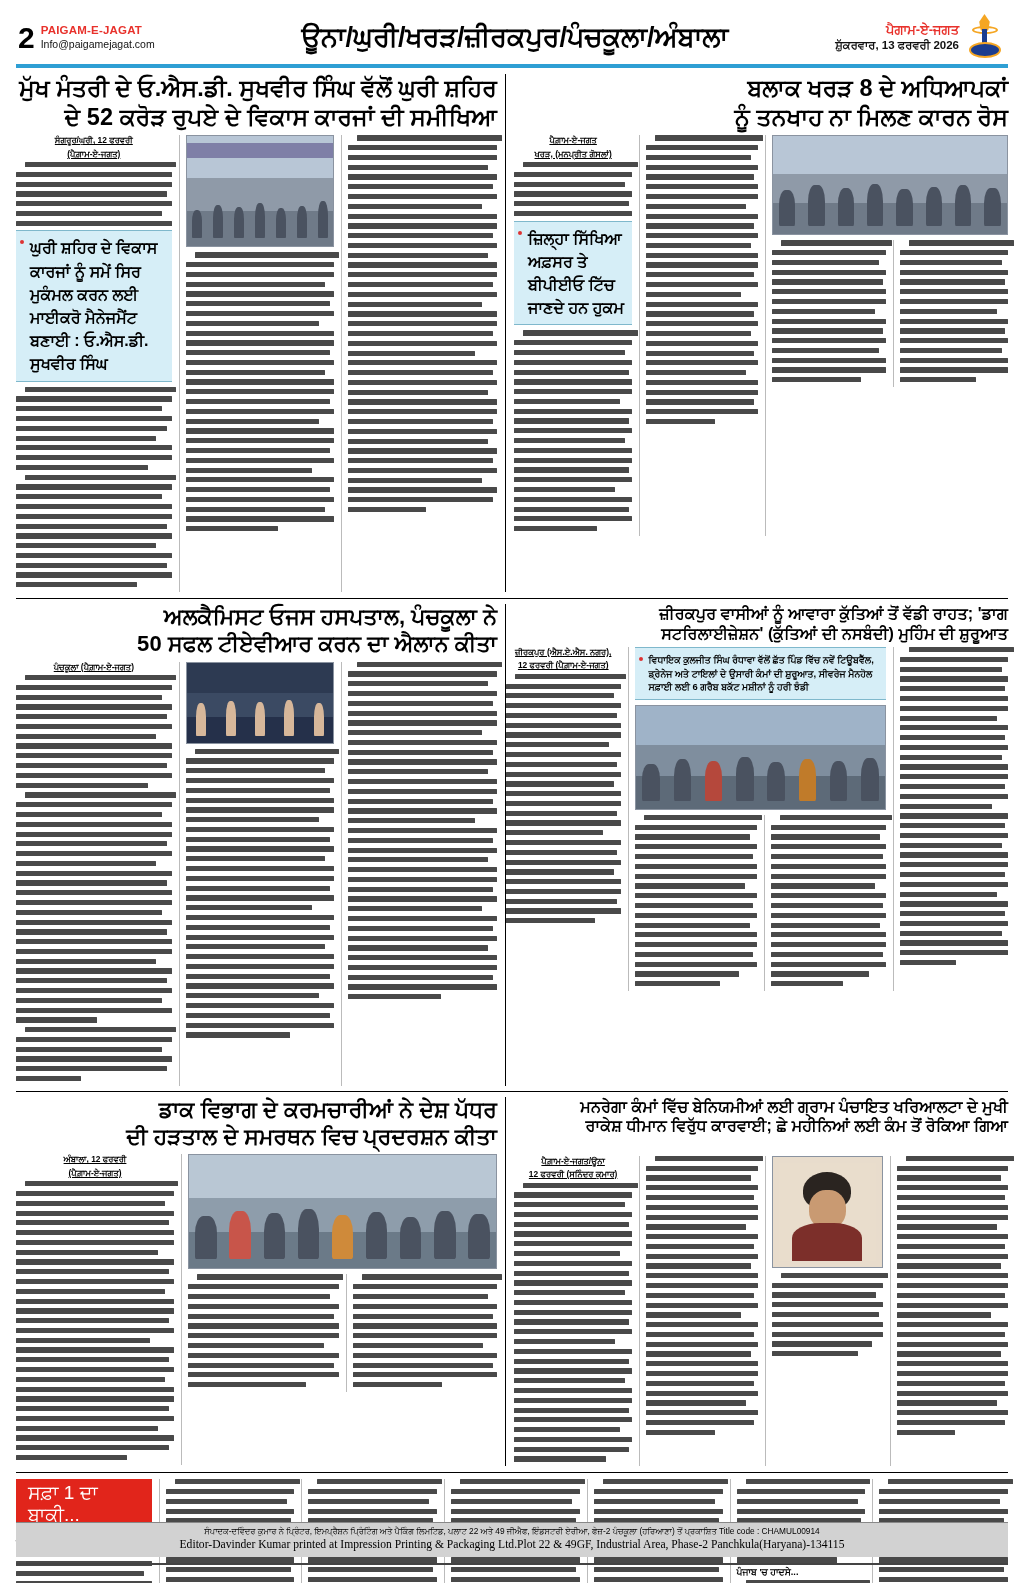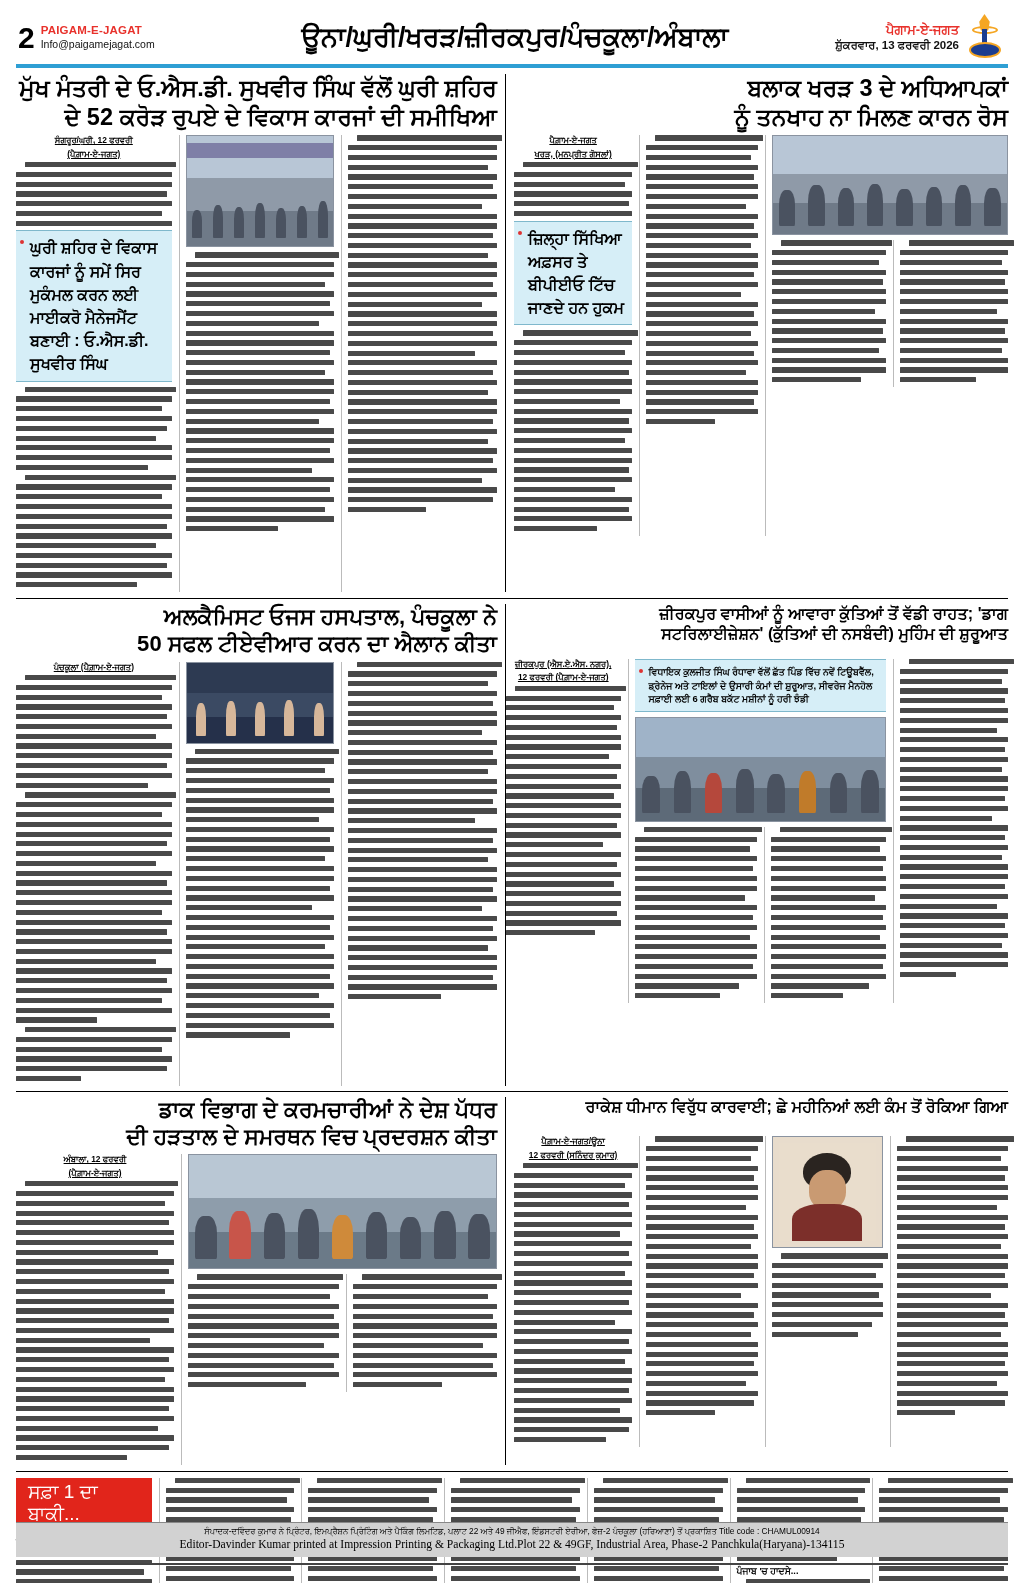--- a/index.html
+++ b/index.html
@@ -334,21 +334,21 @@
               <span class="tl w90"></span>
             <span class="tl w100"></span>
               <span class="tl w97"></span>
               <span class="tl w52"></span>
           </div>
         </div>
       </div>
     </div>
 
     <div>
-      <div class="headline hl-main gur">ਬਲਾਕ ਖਰੜ 3 ਦੇ ਅਧਿਆਪਕਾਂ</div>
+      <div class="headline hl-main gur">ਬਲਾਕ ਖਰੜ 8 ਦੇ ਅਧਿਆਪਕਾਂ</div>
       <div class="headline hl-main gur" style="margin-bottom:4px;">ਨੂੰ ਤਨਖਾਹ ਨਾ ਮਿਲਣ ਕਾਰਨ ਰੋਸ</div>
 
       <div style="display:grid; grid-template-columns: 1fr 1fr 1fr 1fr; gap:7px;">
         <div>
           <div class="dateline gur">ਪੈਗ਼ਾਮ-ਏ-ਜਗਤ</div>
           <div class="dateline gur">ਖਰੜ, (ਮਨਪ੍ਰੀਤ ਗੋਸਲਾਂ)</div>
           <div>
             <span class="tl w97 ind"></span>
               <span class="tl w100"></span>
               <span class="tl w94"></span>
@@ -613,21 +613,21 @@
               <span class="tl w97"></span>
             <span class="tl w100"></span>
               <span class="tl w62"></span>
           </div>
         </div>
       </div>
     </div>
 
     <div>
       <div class="headline hl-sm gur">ਜ਼ੀਰਕਪੁਰ ਵਾਸੀਆਂ ਨੂੰ ਆਵਾਰਾ ਕੁੱਤਿਆਂ ਤੋਂ ਵੱਡੀ ਰਾਹਤ; 'ਡਾਗ</div>
-      <div class="headline hl-sm gur" style="margin-bottom:16px;">ਸਟਰਿਲਾਈਜ਼ੇਸ਼ਨ' (ਕੁੱਤਿਆਂ ਦੀ ਨਸਬੰਦੀ) ਮੁਹਿੰਮ ਦੀ ਸ਼ੁਰੂਆਤ</div>
+      <div class="headline hl-sm gur" style="margin-bottom:4px;">ਸਟਰਿਲਾਈਜ਼ੇਸ਼ਨ' (ਕੁੱਤਿਆਂ ਦੀ ਨਸਬੰਦੀ) ਮੁਹਿੰਮ ਦੀ ਸ਼ੁਰੂਆਤ</div>
 
       <div style="display:grid; grid-template-columns: 1fr 1.1fr 1.1fr 1fr; gap:7px;">
         <div>
           <div class="dateline gur">ਜ਼ੀਰਕਪੁਰ (ਐਸ.ਏ.ਐਸ. ਨਗਰ),</div>
           <div class="dateline gur">12 ਫਰਵਰੀ (ਪੈਗ਼ਾਮ-ਏ-ਜਗਤ)</div>
           <div>
             <span class="tl w97 ind"></span>
               <span class="tl w100"></span>
               <span class="tl w94"></span>
             <span class="tl w100"></span>
@@ -847,20 +847,21 @@
               <span class="tl w97"></span>
                 <span class="tl w100"></span>
                 <span class="tl w62"></span>
             </div>
           </div>
         </div>
       </div>
     </div>
 
     <div>
+      <div class="headline hl-sm gur">ਮਨਰੇਗਾ ਕੰਮਾਂ ਵਿੱਚ ਬੇਨਿਯਮੀਆਂ ਲਈ ਗ੍ਰਾਮ ਪੰਚਾਇਤ ਖਰਿਆਲਟਾ ਦੇ ਮੁਖੀ</div>
       <div class="headline hl-sm gur" style="margin-bottom:20px;">ਰਾਕੇਸ਼ ਧੀਮਾਨ ਵਿਰੁੱਧ ਕਾਰਵਾਈ; ਛੇ ਮਹੀਨਿਆਂ ਲਈ ਕੰਮ ਤੋਂ ਰੋਕਿਆ ਗਿਆ</div>
 
       <div style="display:grid; grid-template-columns:1fr 1fr 1fr 1fr; gap:7px;">
         <div>
           <div class="dateline gur">ਪੈਗ਼ਾਮ-ਏ-ਜਗਤ/ਊਨਾ</div>
           <div class="dateline gur">12 ਫਰਵਰੀ (ਸਨਿੰਦਰ ਕੁਮਾਰ)</div>
           <div>
             <span class="tl w97 ind"></span>
               <span class="tl w100"></span>
               <span class="tl w94"></span>

